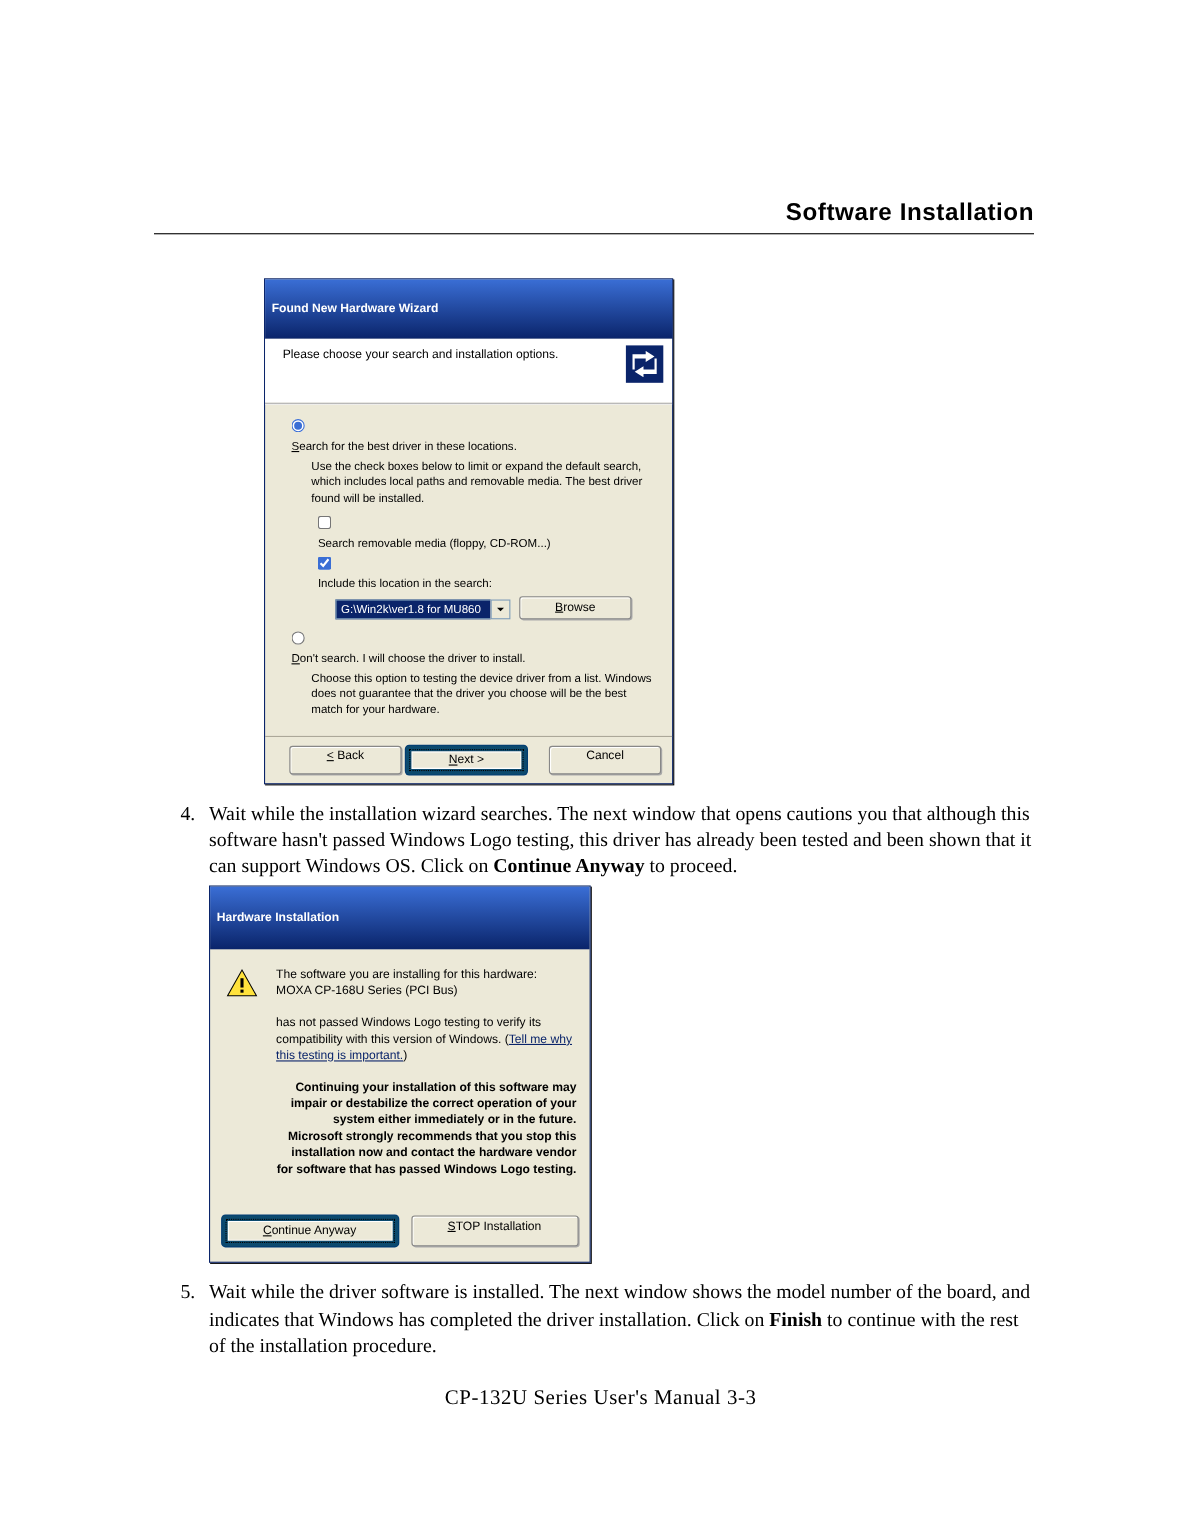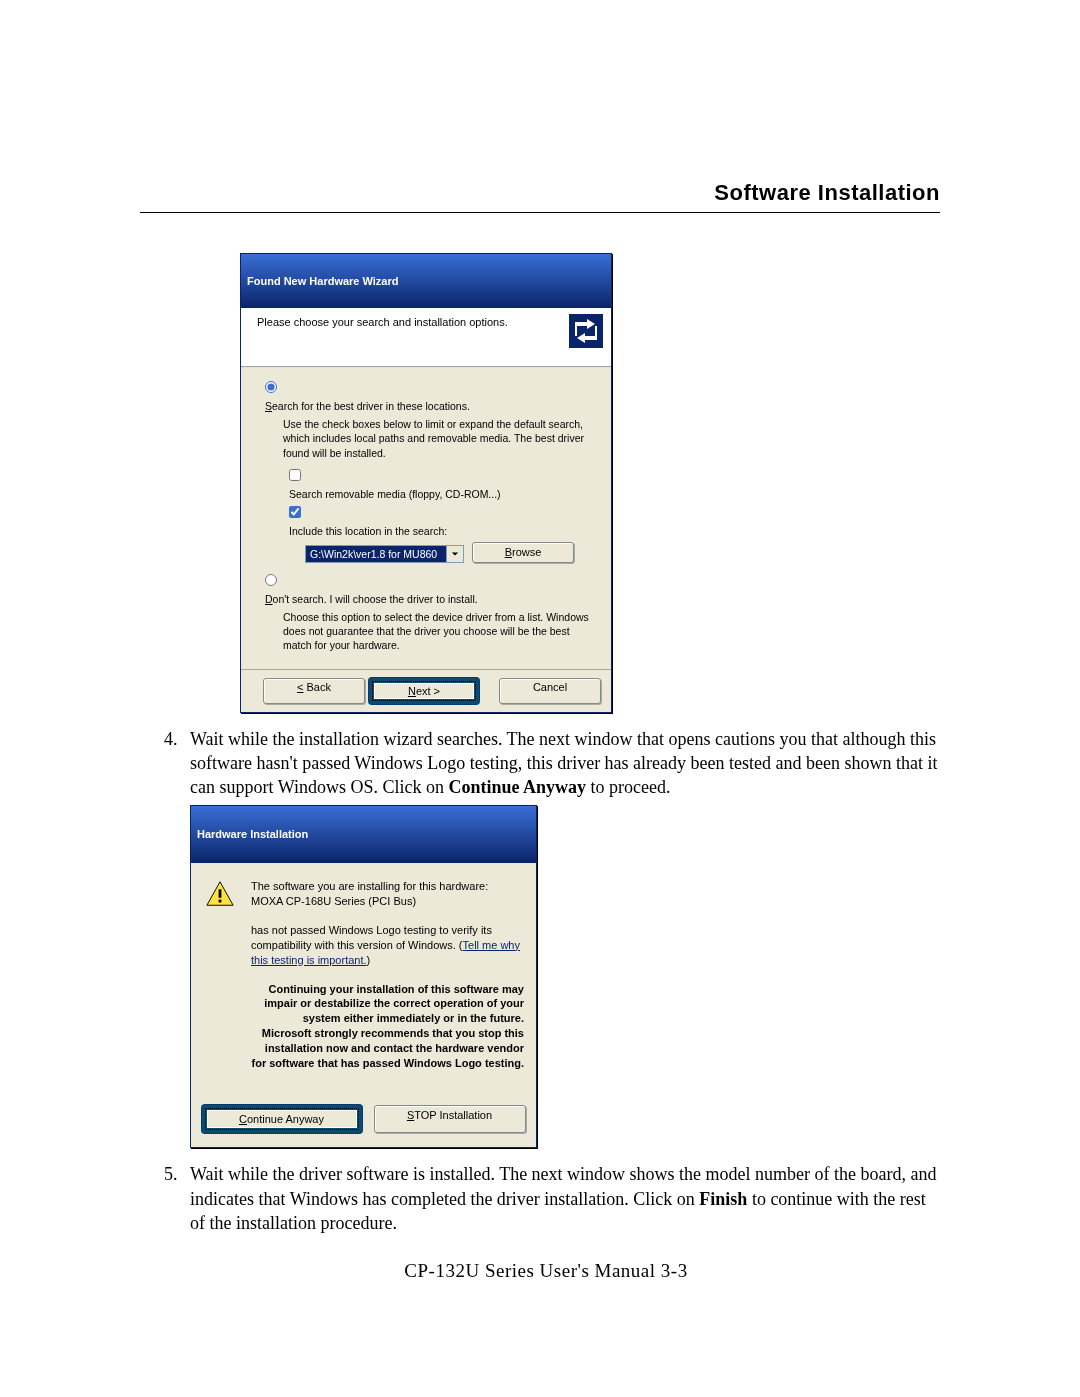--- a/index.html
+++ b/index.html
@@ -245,21 +245,21 @@
               </svg>
           </span>
         </span>
         <span class="btn underline-first">Browse</span>
       </div>
 
       <div class="radio-row">
         <input type="radio" style="">
         <span class="underline-first">Don't search. I will choose the driver to install.</span>
       </div>
-      <div class="sub-desc">Choose this option to select the device driver from a list. Windows does not guarantee that the driver you choose will be the best match for your hardware.</div>
+      <div class="sub-desc">Choose this option to testing the device driver from a list. Windows does not guarantee that the driver you choose will be the best match for your hardware.</div>
     </div>
     <div class="wizard-footer">
       <span class="btn underline-first">&lt; Back</span>
       <span class="btn default underline-first">Next &gt;</span>
       <span class="spacer"></span>
       <span class="btn">Cancel</span>
     </div>
   </div>
 
   <ol class="body-list" start="4">

